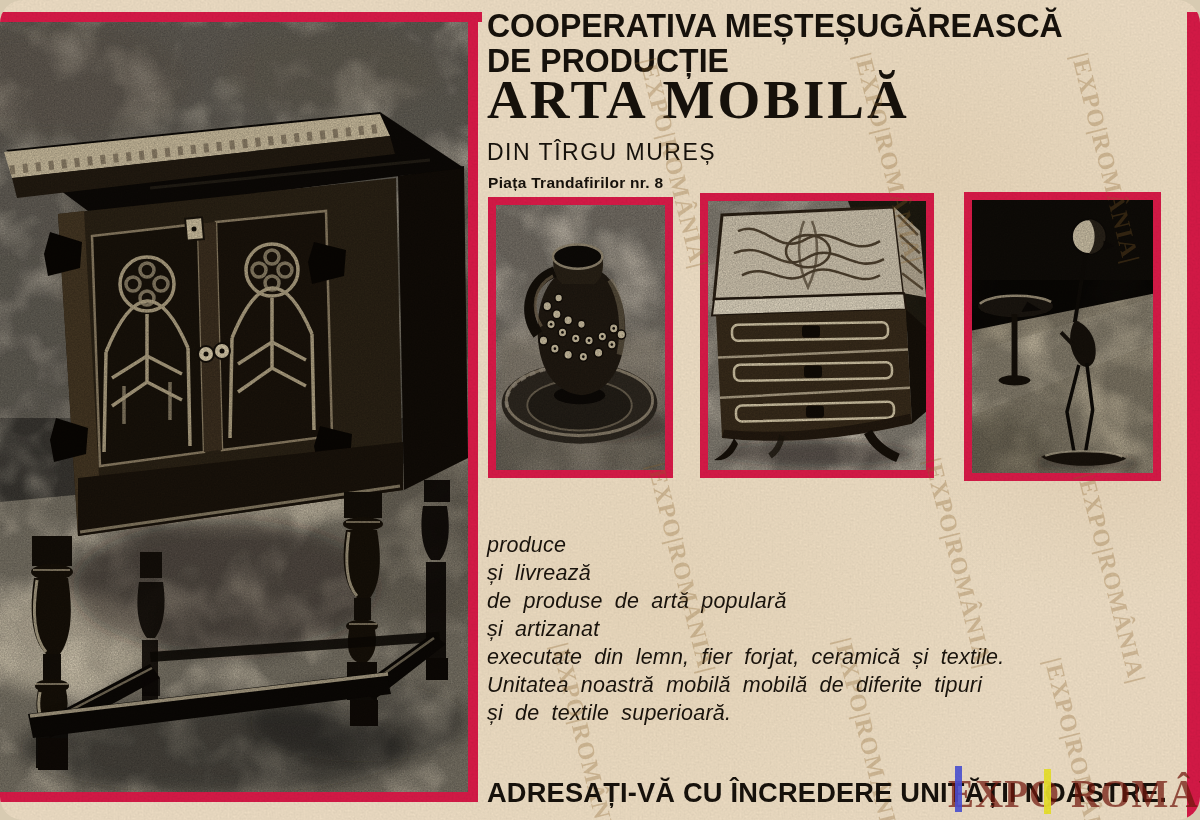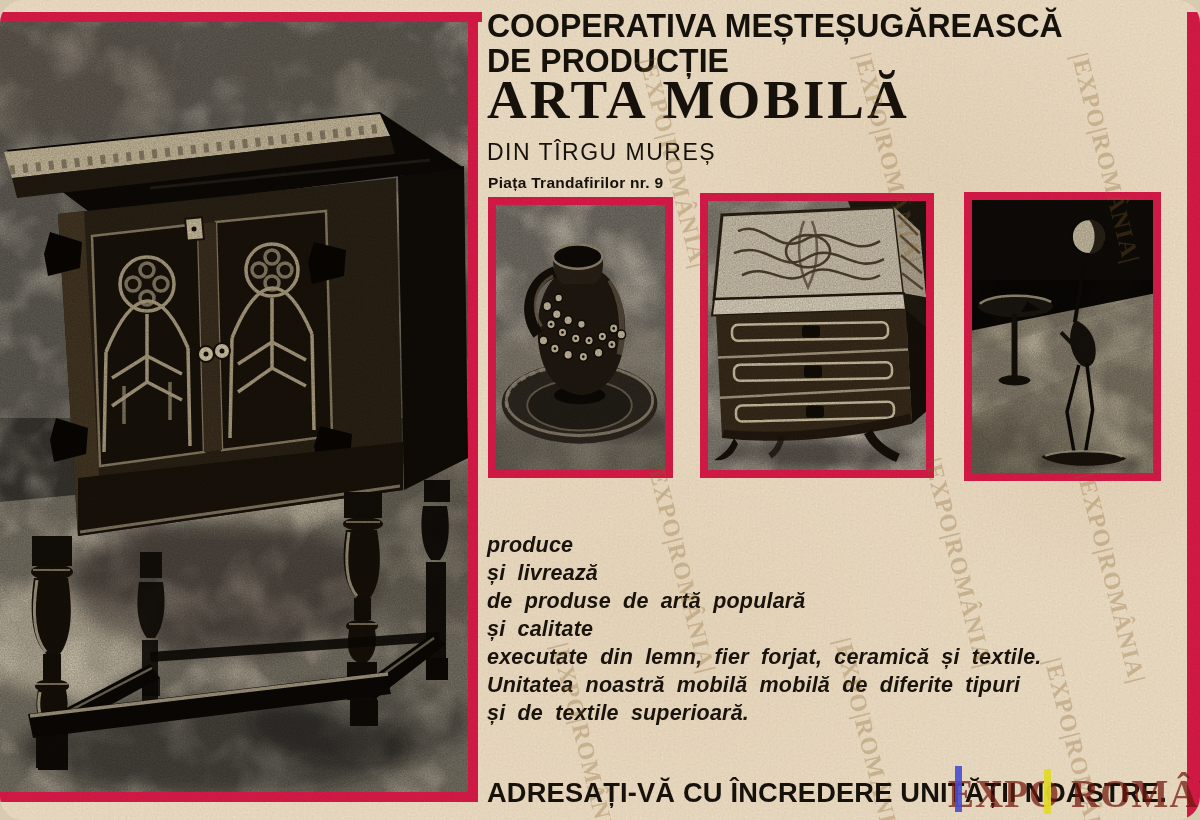--- a/index.html
+++ b/index.html
@@ -23,21 +23,21 @@
            font-weight:700; letter-spacing:3px; z-index:10; }
   .city { left:487px; top:139px; font-size:23px; font-weight:500; letter-spacing:1.5px; z-index:10;text-align:right; }
   .addr { left:488px; top:174px; font-size:15.5px; font-weight:700; letter-spacing:.3px; z-index:10; }
 
   
   .pframe { position:absolute; border:8px solid #d51a47; background:#c6bdae; z-index:5; }
   .pframe svg, .mainphoto svg { display:block; width:100%; height:100%; }
   .mainphoto { position:absolute; left:0; top:22px; width:468px; height:770px; z-index:4; }
 
   
-  .bodytext { left:487px; top:531px; font-size:21.5px; font-style:italic; font-weight:700;
+  .bodytext { left:487px; top:531px; font-size:21.5px; font-style:italic; font-weight:400;
               line-height:28px; color:#1a140d; word-spacing:6px; letter-spacing:.2px; z-index:10; }
 
   .slogan { left:487px; top:777px; font-size:27.5px; font-weight:700; letter-spacing:.2px;
             transform:scaleX(.99); transform-origin:left top; z-index:30; white-space:nowrap; }
 
   .logo { left:1076px; top:722px; width:92px; height:50px; z-index:31; }
 
   
   .wm { position:absolute; white-space:nowrap; font-family:"Liberation Serif", serif;
         font-weight:700; font-size:24px; color:rgba(140,100,44,.30);
@@ -198,21 +198,21 @@
   <div class="redline" style="left:468px; top:12px; width:10px; height:790px;"></div>
   <div class="redline" style="left:0; top:792px; width:478px; height:10px;"></div>
   <div class="redline" style="left:1187px; top:12px; width:13px; height:808px;"></div>
 
   <div class="abs org">
     <div>COOPERATIVA MEȘTEȘUGĂREASCĂ</div>
     <div>DE PRODUCȚIE</div>
   </div>
   <div class="abs brand">ARTA MOBILĂ</div>
   <div class="abs city">DIN TÎRGU MUREȘ</div>
-  <div class="abs addr">Piața Trandafirilor nr. 9</div>
+  <div class="abs addr">Piața Trandafirilor nr. 8</div>
 
   <div class="pframe" style="left:488px; top:197px; width:169px; height:265px;">
     <svg viewBox="0 0 178 262" preserveAspectRatio="none">
       <rect width="178" height="262" fill="#c6bdae"></rect>
       <rect width="178" height="262" fill="#847a6a" opacity=".4" filter="url(#mottleF)"></rect>
       <rect y="128" width="178" height="134" fill="#8d8475" opacity=".65" filter="url(#blur8F)"></rect>
       <ellipse cx="10" cy="250" rx="70" ry="40" fill="#4a443a" opacity=".4" filter="url(#blur8F)"></ellipse>
       <ellipse cx="170" cy="246" rx="60" ry="36" fill="#4a443a" opacity=".4" filter="url(#blur8F)"></ellipse>
       <ellipse cx="120" cy="215" rx="62" ry="18" fill="#14100b" opacity=".3" filter="url(#blur4F)"></ellipse>
       <ellipse cx="88" cy="196" rx="82" ry="40" fill="#2f2921"></ellipse>
@@ -333,21 +333,21 @@
         <path d="M74,251 C92,245 136,245 152,252" stroke="#cfc3a8" stroke-width="2" fill="none" opacity=".7"></path>
       </g>
       <rect width="183" height="268" filter="url(#grainF)" opacity=".25"></rect>
     </svg>
   </div>
 
   <div class="abs bodytext">
     <div>produce</div>
     <div>și livrează</div>
     <div>de produse de artă populară</div>
-    <div>și calitate</div>
+    <div>și artizanat</div>
     <div>executate din lemn, fier forjat, ceramică și textile.</div>
     <div>Unitatea noastră mobilă mobilă de diferite tipuri</div>
     <div>și de textile superioară.</div>
   </div>
 
   <div class="abs slogan">ADRESAȚI-VĂ CU ÎNCREDERE UNITĂȚII NOASTRE.</div>
 
 
   <span class="wm" style="left:660px; top:55px;">|EXPO|ROMÂNIA|</span>
   <span class="wm" style="left:875px; top:50px;">|EXPO|ROMÂNIA|</span>

